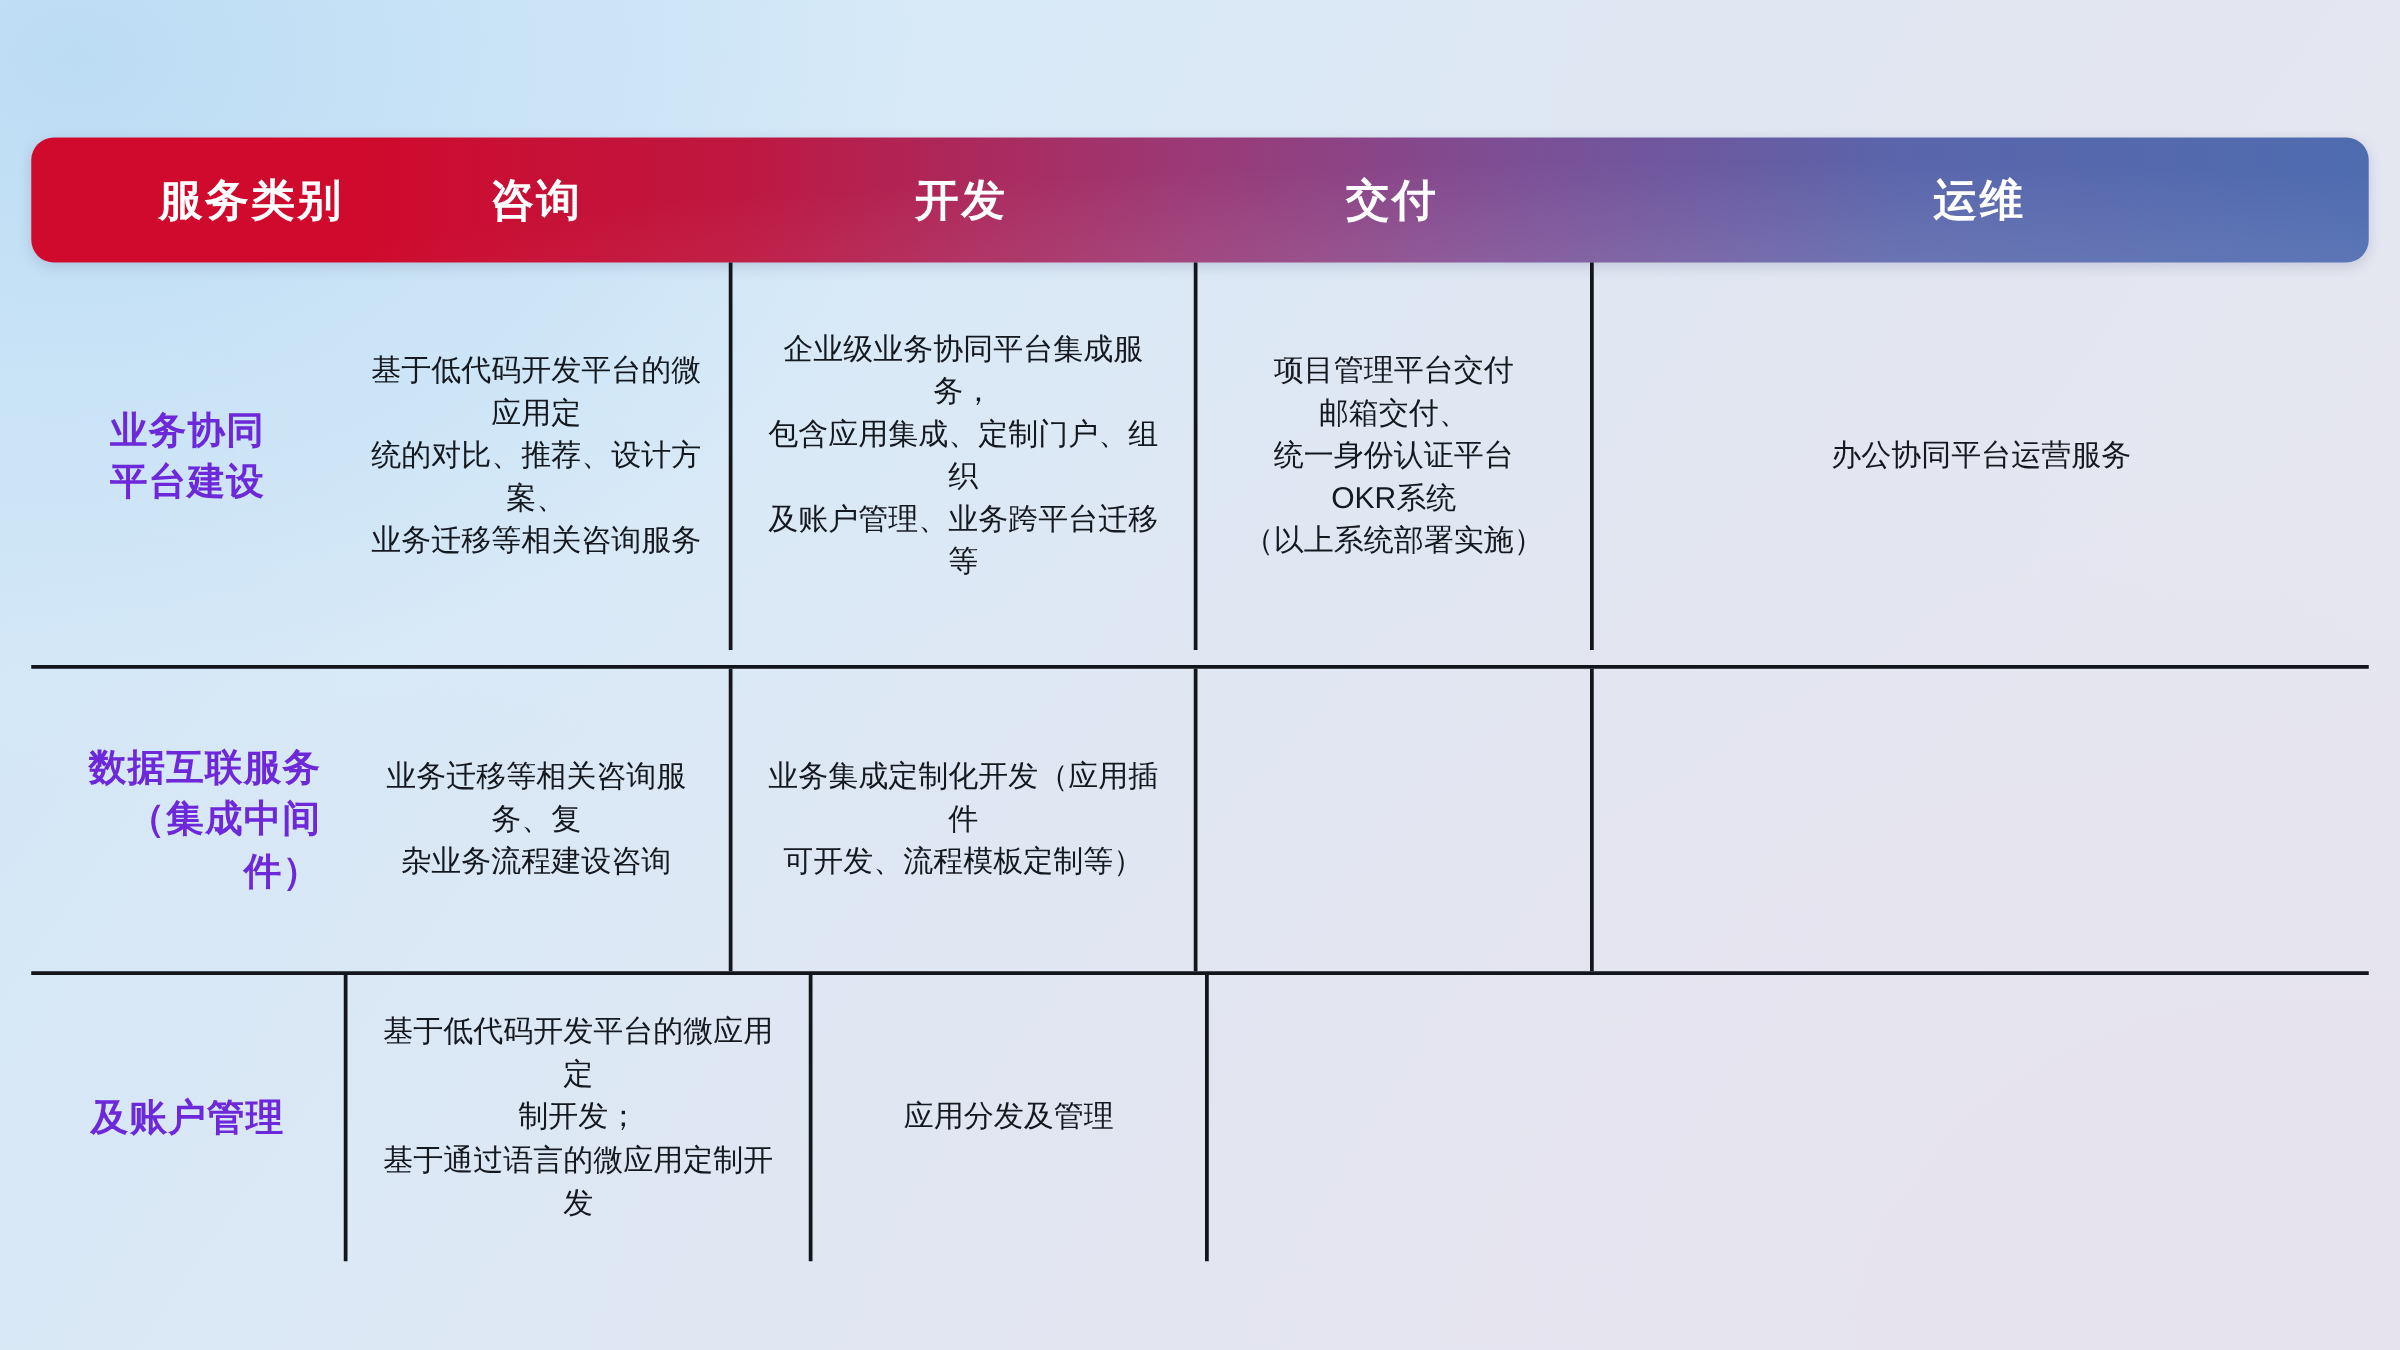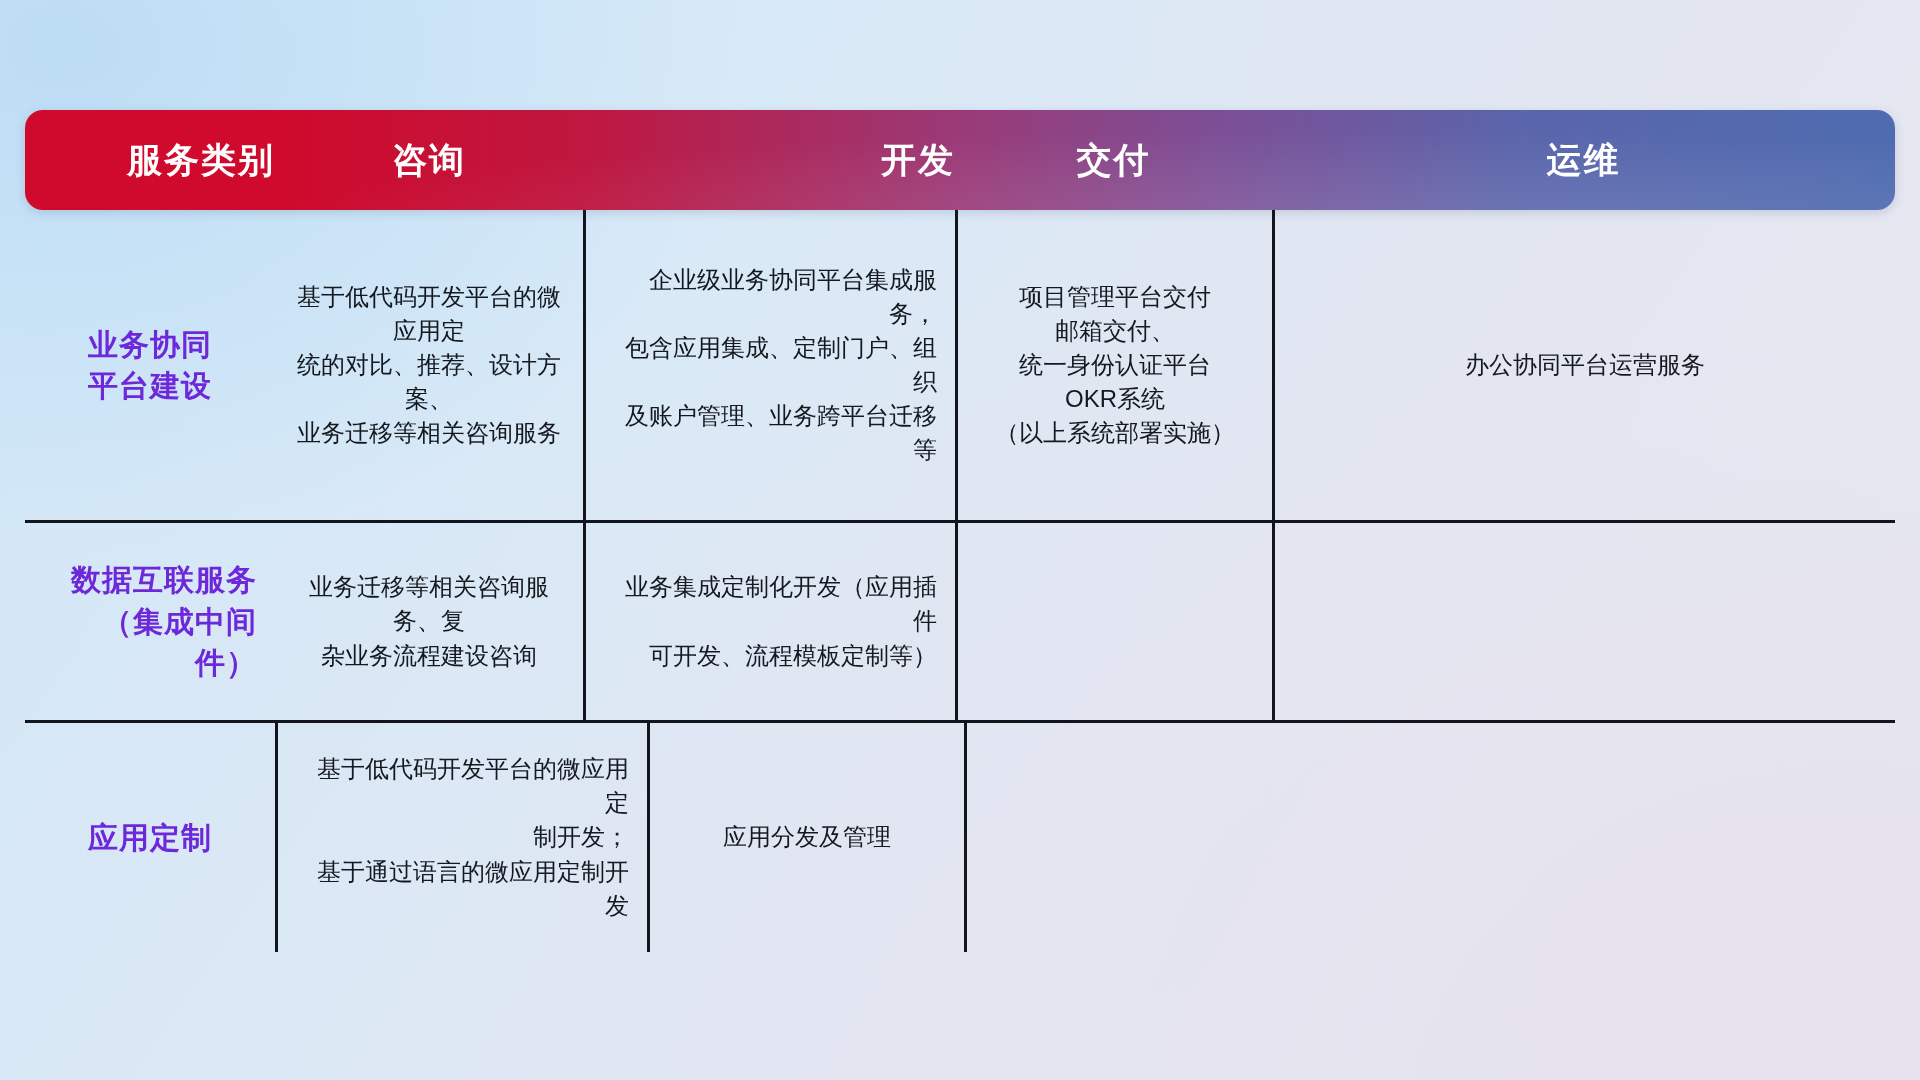--- a/index.html
+++ b/index.html
@@ -77,26 +77,26 @@
     color:#6d28d9;
     font-weight:bold;
     font-size:30px;
     line-height:1.38;
     letter-spacing:1px;
   }
 
   
   .c0 { width:250px;text-align:right; }
   .c1 { width:308px; }
-  .c2 { width:372px;text-align:right; }
+  .c2 { width:372px; }
   .c3 { width:317px; }
   .c4 { width:623px; }
 
   .r0 { height:310px; }
-  .r1 { height:200px; }
+  .r1 { height:245px;margin-top:12px; }
   .r2 { height:232px; }
 </style>
 </head>
 <body>
 
 <div class="bg-tint-tl"></div>
 <div class="bg-tint-br"></div>
 
 <div class="table-card">
 
@@ -132,21 +132,21 @@
 （集成中间件）</div>
       <div class="td c1 no-rule">业务迁移等相关咨询服务、复
 杂业务流程建设咨询</div>
       <div class="td c2">业务集成定制化开发（应用插件
 可开发、流程模板定制等）</div>
       <div class="td c3"></div>
       <div class="td c4"></div>
     </div>
 
     <div class="trow r2">
-      <div class="td c0 cat no-rule">应用定制</div>
+      <div class="td c0 cat no-rule">及账户管理</div>
       <div class="td c2">基于低代码开发平台的微应用定
 制开发；
 基于通过语言的微应用定制开发</div>
       <div class="td c3">应用分发及管理</div>
       <div class="td c4"></div>
     </div>
 
   </div>
 </div>
 

